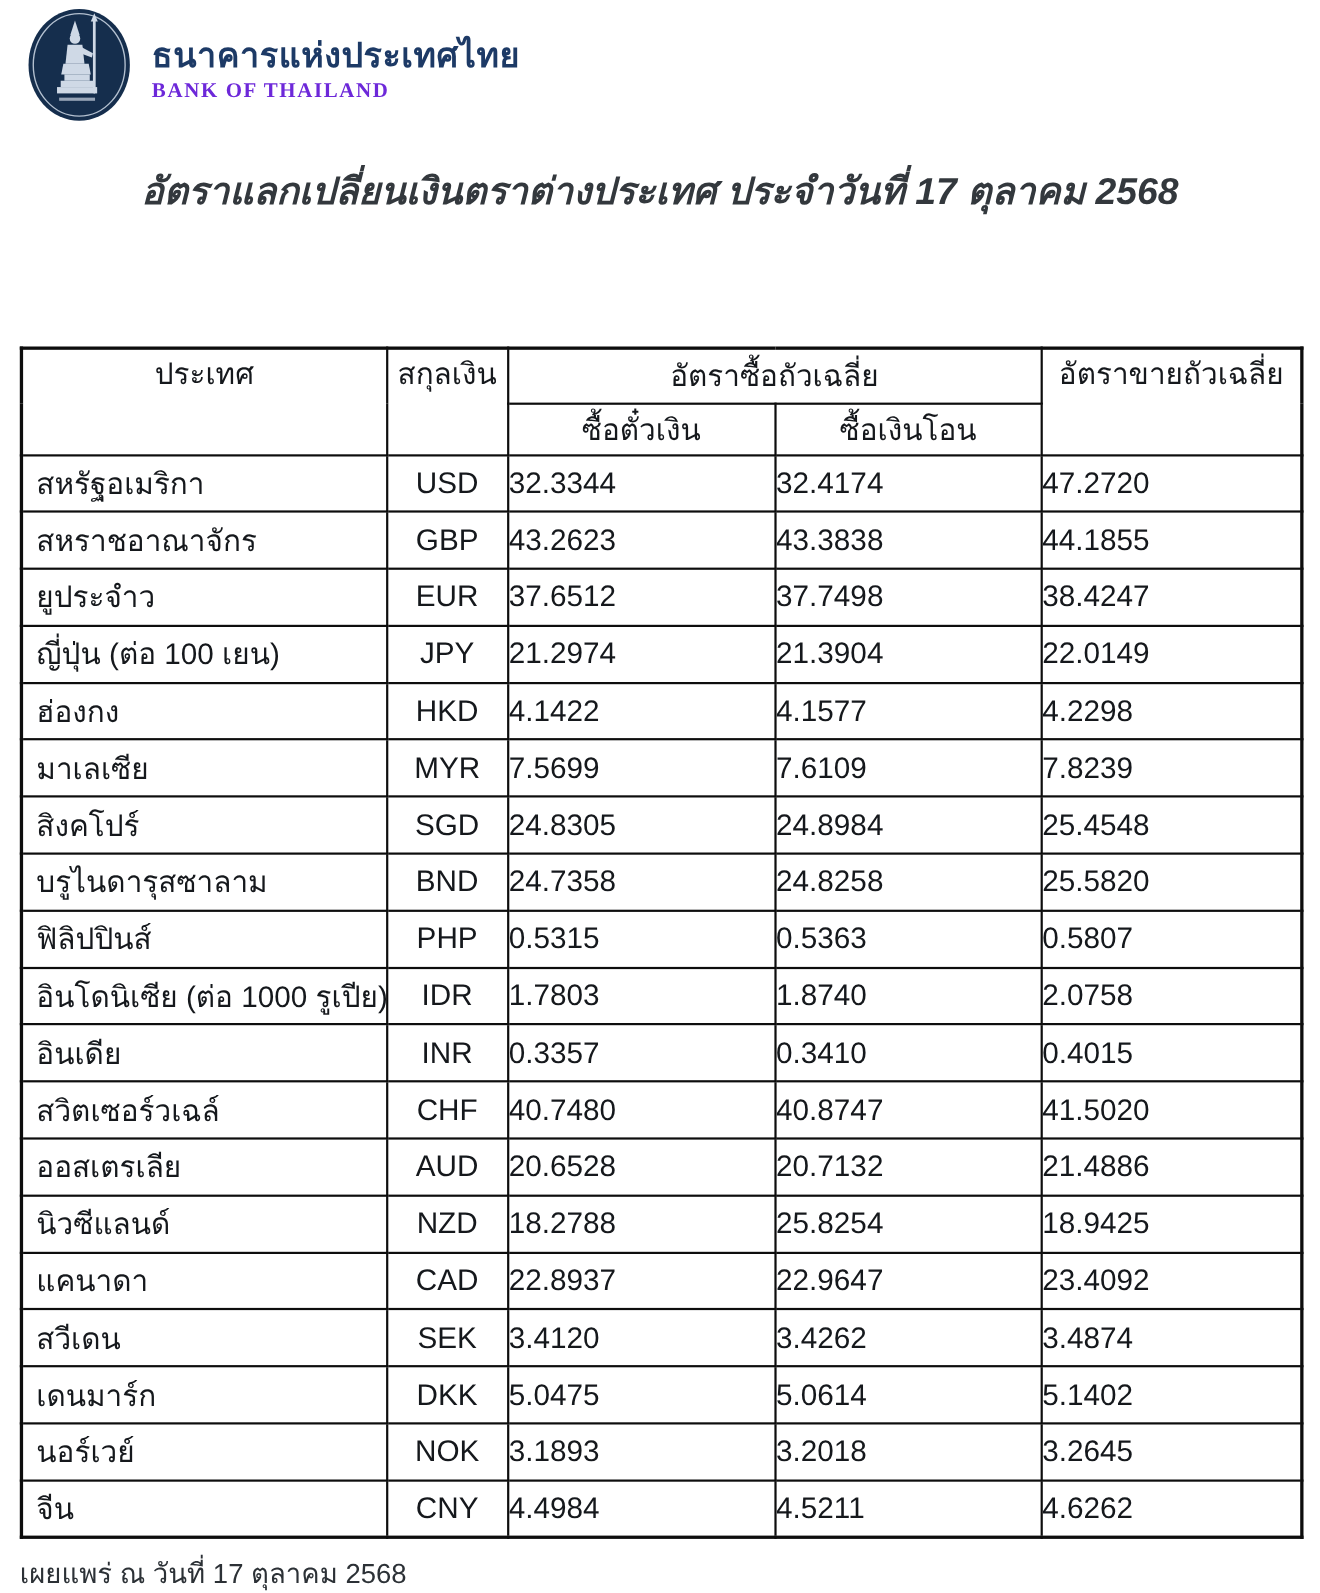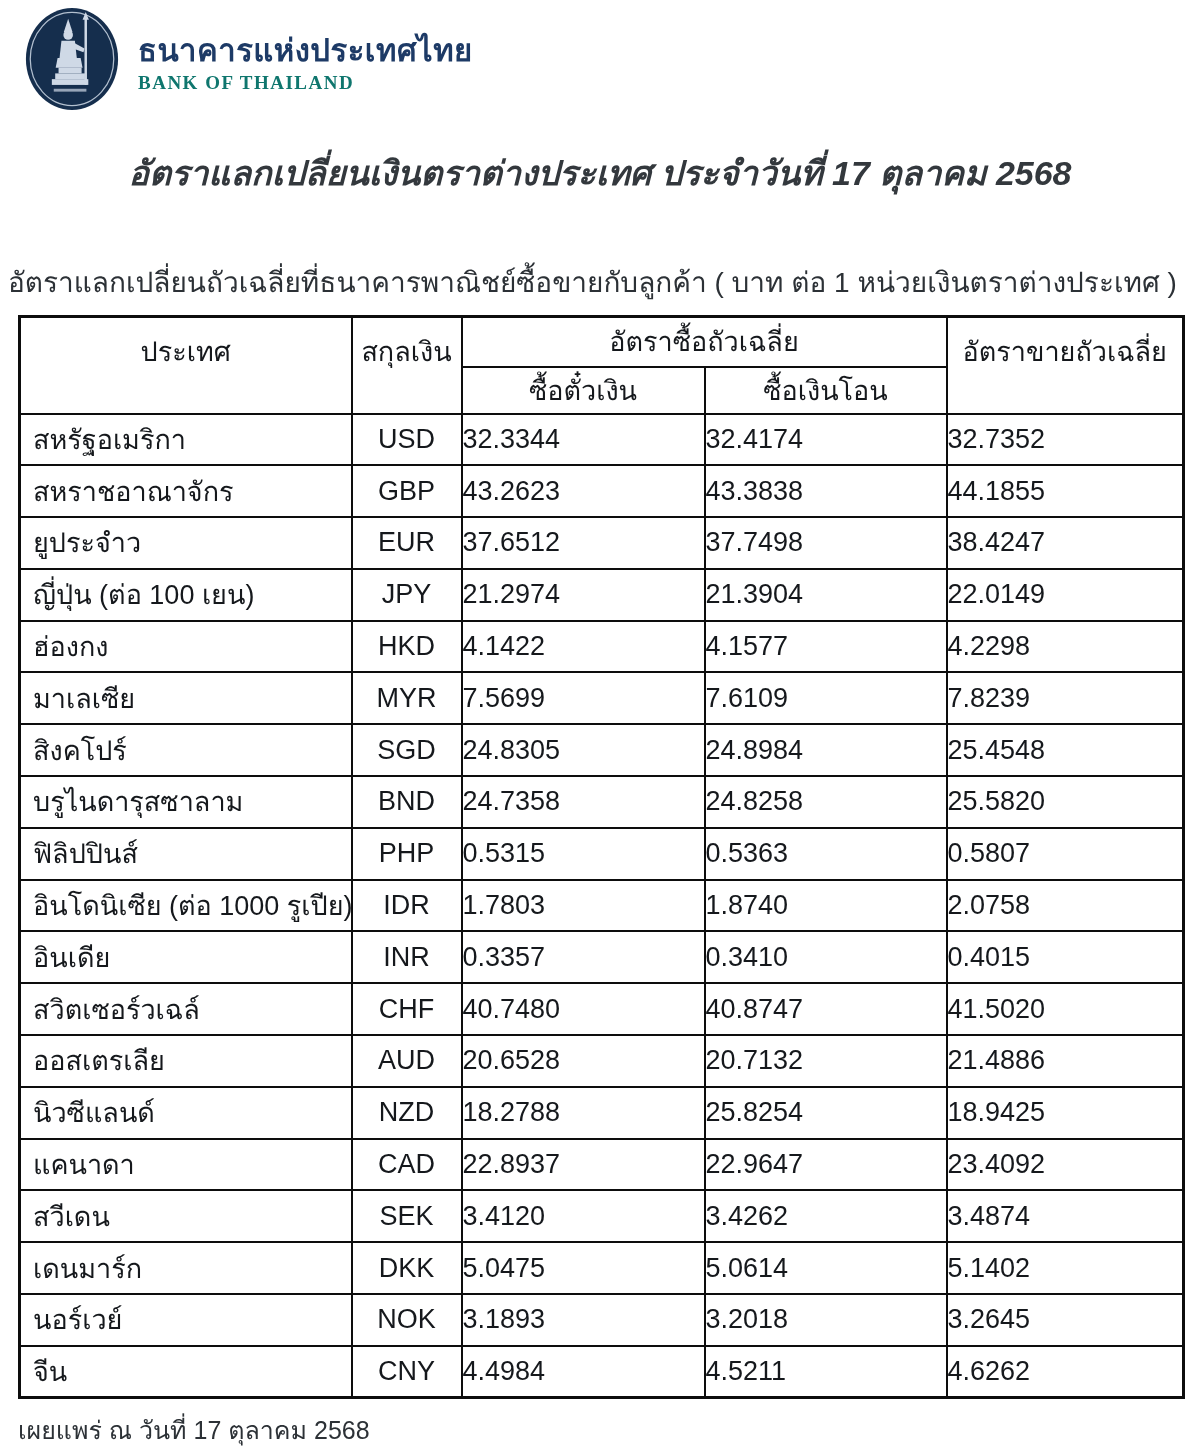--- a/index.html
+++ b/index.html
@@ -28,21 +28,21 @@
     font-size: 31px;
     font-weight: 700;
     color: #1d3a66;
     line-height: 1.1;
     letter-spacing: 0.5px;
   }
   .brand-eng {
     font-family: "Liberation Serif", serif;
     font-size: 19px;
     font-weight: 600;
-    color: #0f766e;
+    color: #6d28d9;
     letter-spacing: 1.5px;
     margin-top: 4px;
   }
 
   
   .doc-title {
     position: absolute;
     top: 146px;
     left: 0;
     width: 100%;
@@ -97,21 +97,20 @@
   col.c-buytrans { width: 242px; }
   col.c-sell     { width: 237px; }
 
   thead th {
     font-weight: 500;
     text-align: center;
     height: 50px;
   }
   thead th.span-rows {
     vertical-align: top;
-    padding-top: 12px;
   }
   thead tr.subhead th { height: 47px; vertical-align: middle; padding-top: 0; }
 
   tbody td { height: 51.8px; vertical-align: middle; }
   tbody td.cell-country  { text-align: left;  padding-left: 12px; }
   tbody td.cell-currency { text-align: center; }
   tbody td.cell-num      { text-align: left; padding-right: 14px; }
 
   
   .doc-footer {
@@ -146,21 +145,20 @@
         <rect x="31" y="86" width="34" height="3" opacity="0.7"></rect>
       </g>
     </svg>
     <div class="brand-names">
       <div class="brand-thai">ธนาคารแห่งประเทศไทย</div>
       <div class="brand-eng">BANK OF THAILAND</div>
     </div>
   </div>
 
   <div class="doc-title">อัตราแลกเปลี่ยนเงินตราต่างประเทศ ประจำวันที่ 17 ตุลาคม 2568</div>
-  <div class="doc-note">อัตราแลกเปลี่ยนถัวเฉลี่ยที่ธนาคารพาณิชย์ซื้อขายกับลูกค้า ( บาท ต่อ 1 หน่วยเงินตราต่างประเทศ )</div>
 
   <div class="rates-table-wrap">
     <table class="rates">
       <colgroup>
         <col class="c-country">
           <col class="c-currency">
           <col class="c-buybill">
           <col class="c-buytrans">
           <col class="c-sell">
       </colgroup>
@@ -175,21 +173,21 @@
           <th>ซื้อตั๋วเงิน</th>
           <th>ซื้อเงินโอน</th>
         </tr>
       </thead>
       <tbody>
           <tr>
       <td class="cell-country">สหรัฐอเมริกา</td>
       <td class="cell-currency">USD</td>
       <td class="cell-num">32.3344</td>
       <td class="cell-num">32.4174</td>
-      <td class="cell-num">32.7352</td>
+      <td class="cell-num">47.2720</td>
     </tr>
           <tr>
       <td class="cell-country">สหราชอาณาจักร</td>
       <td class="cell-currency">GBP</td>
       <td class="cell-num">43.2623</td>
       <td class="cell-num">43.3838</td>
       <td class="cell-num">44.1855</td>
     </tr>
           <tr>
       <td class="cell-country">ยูประจำว</td>

